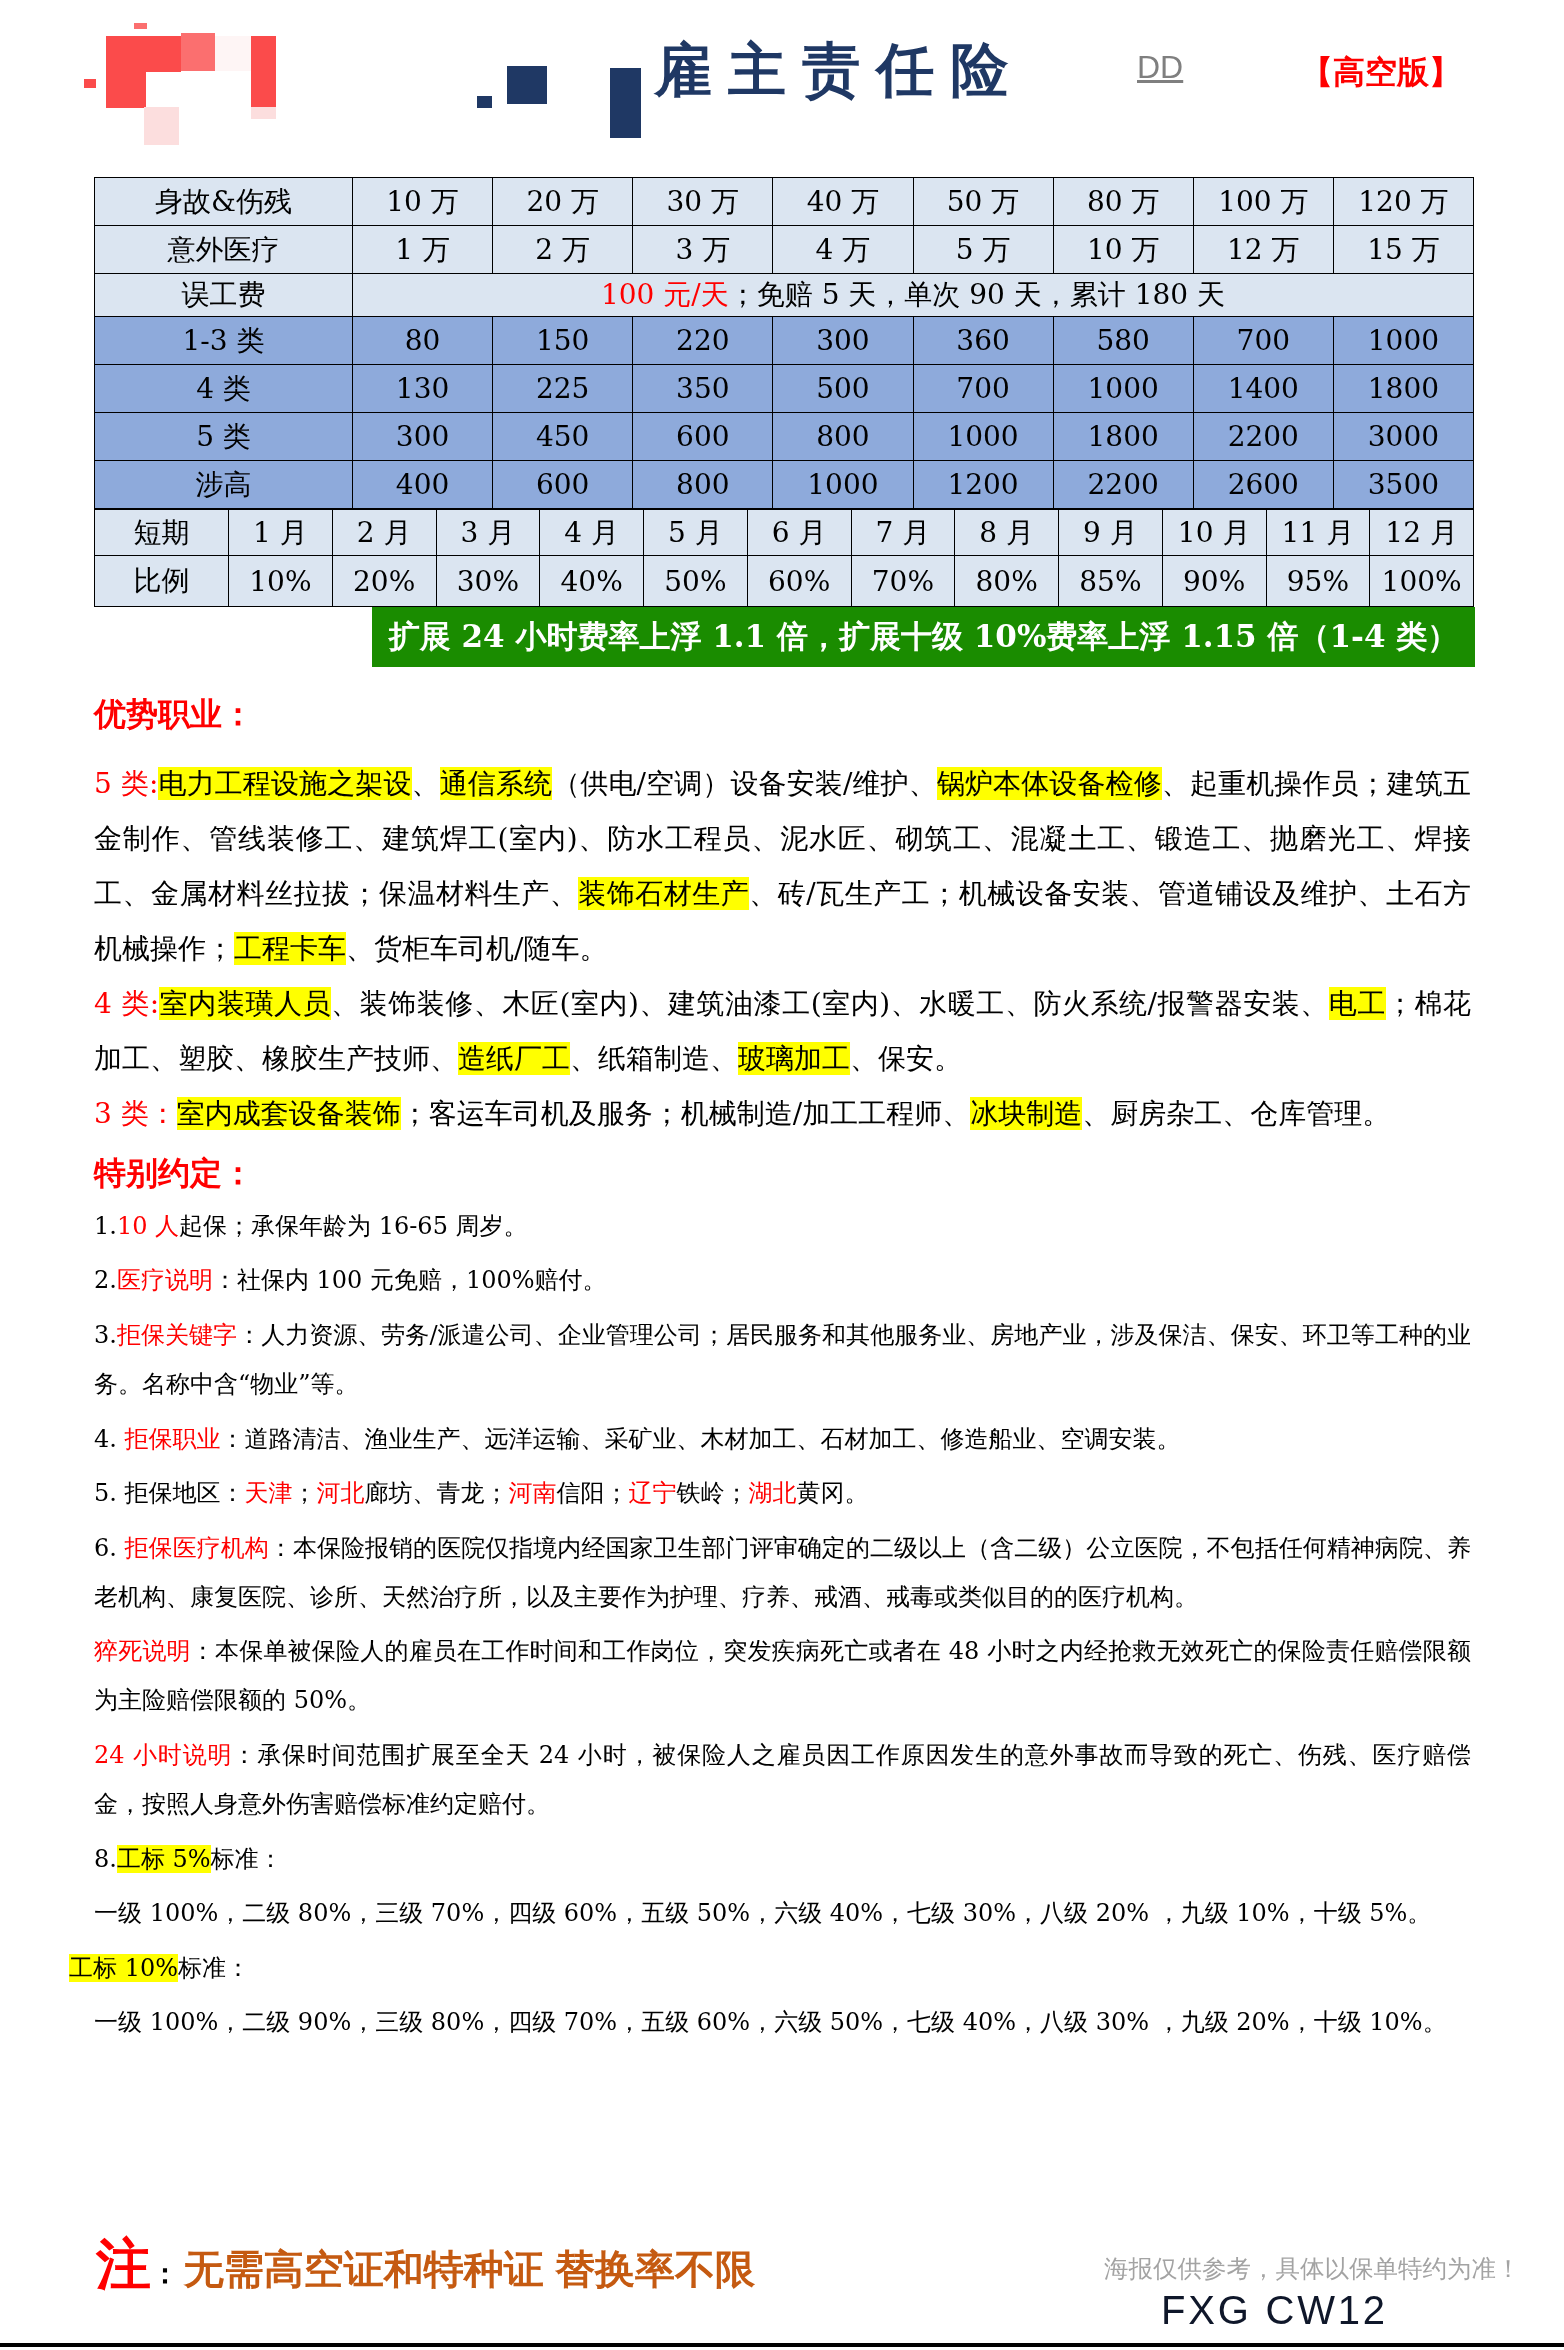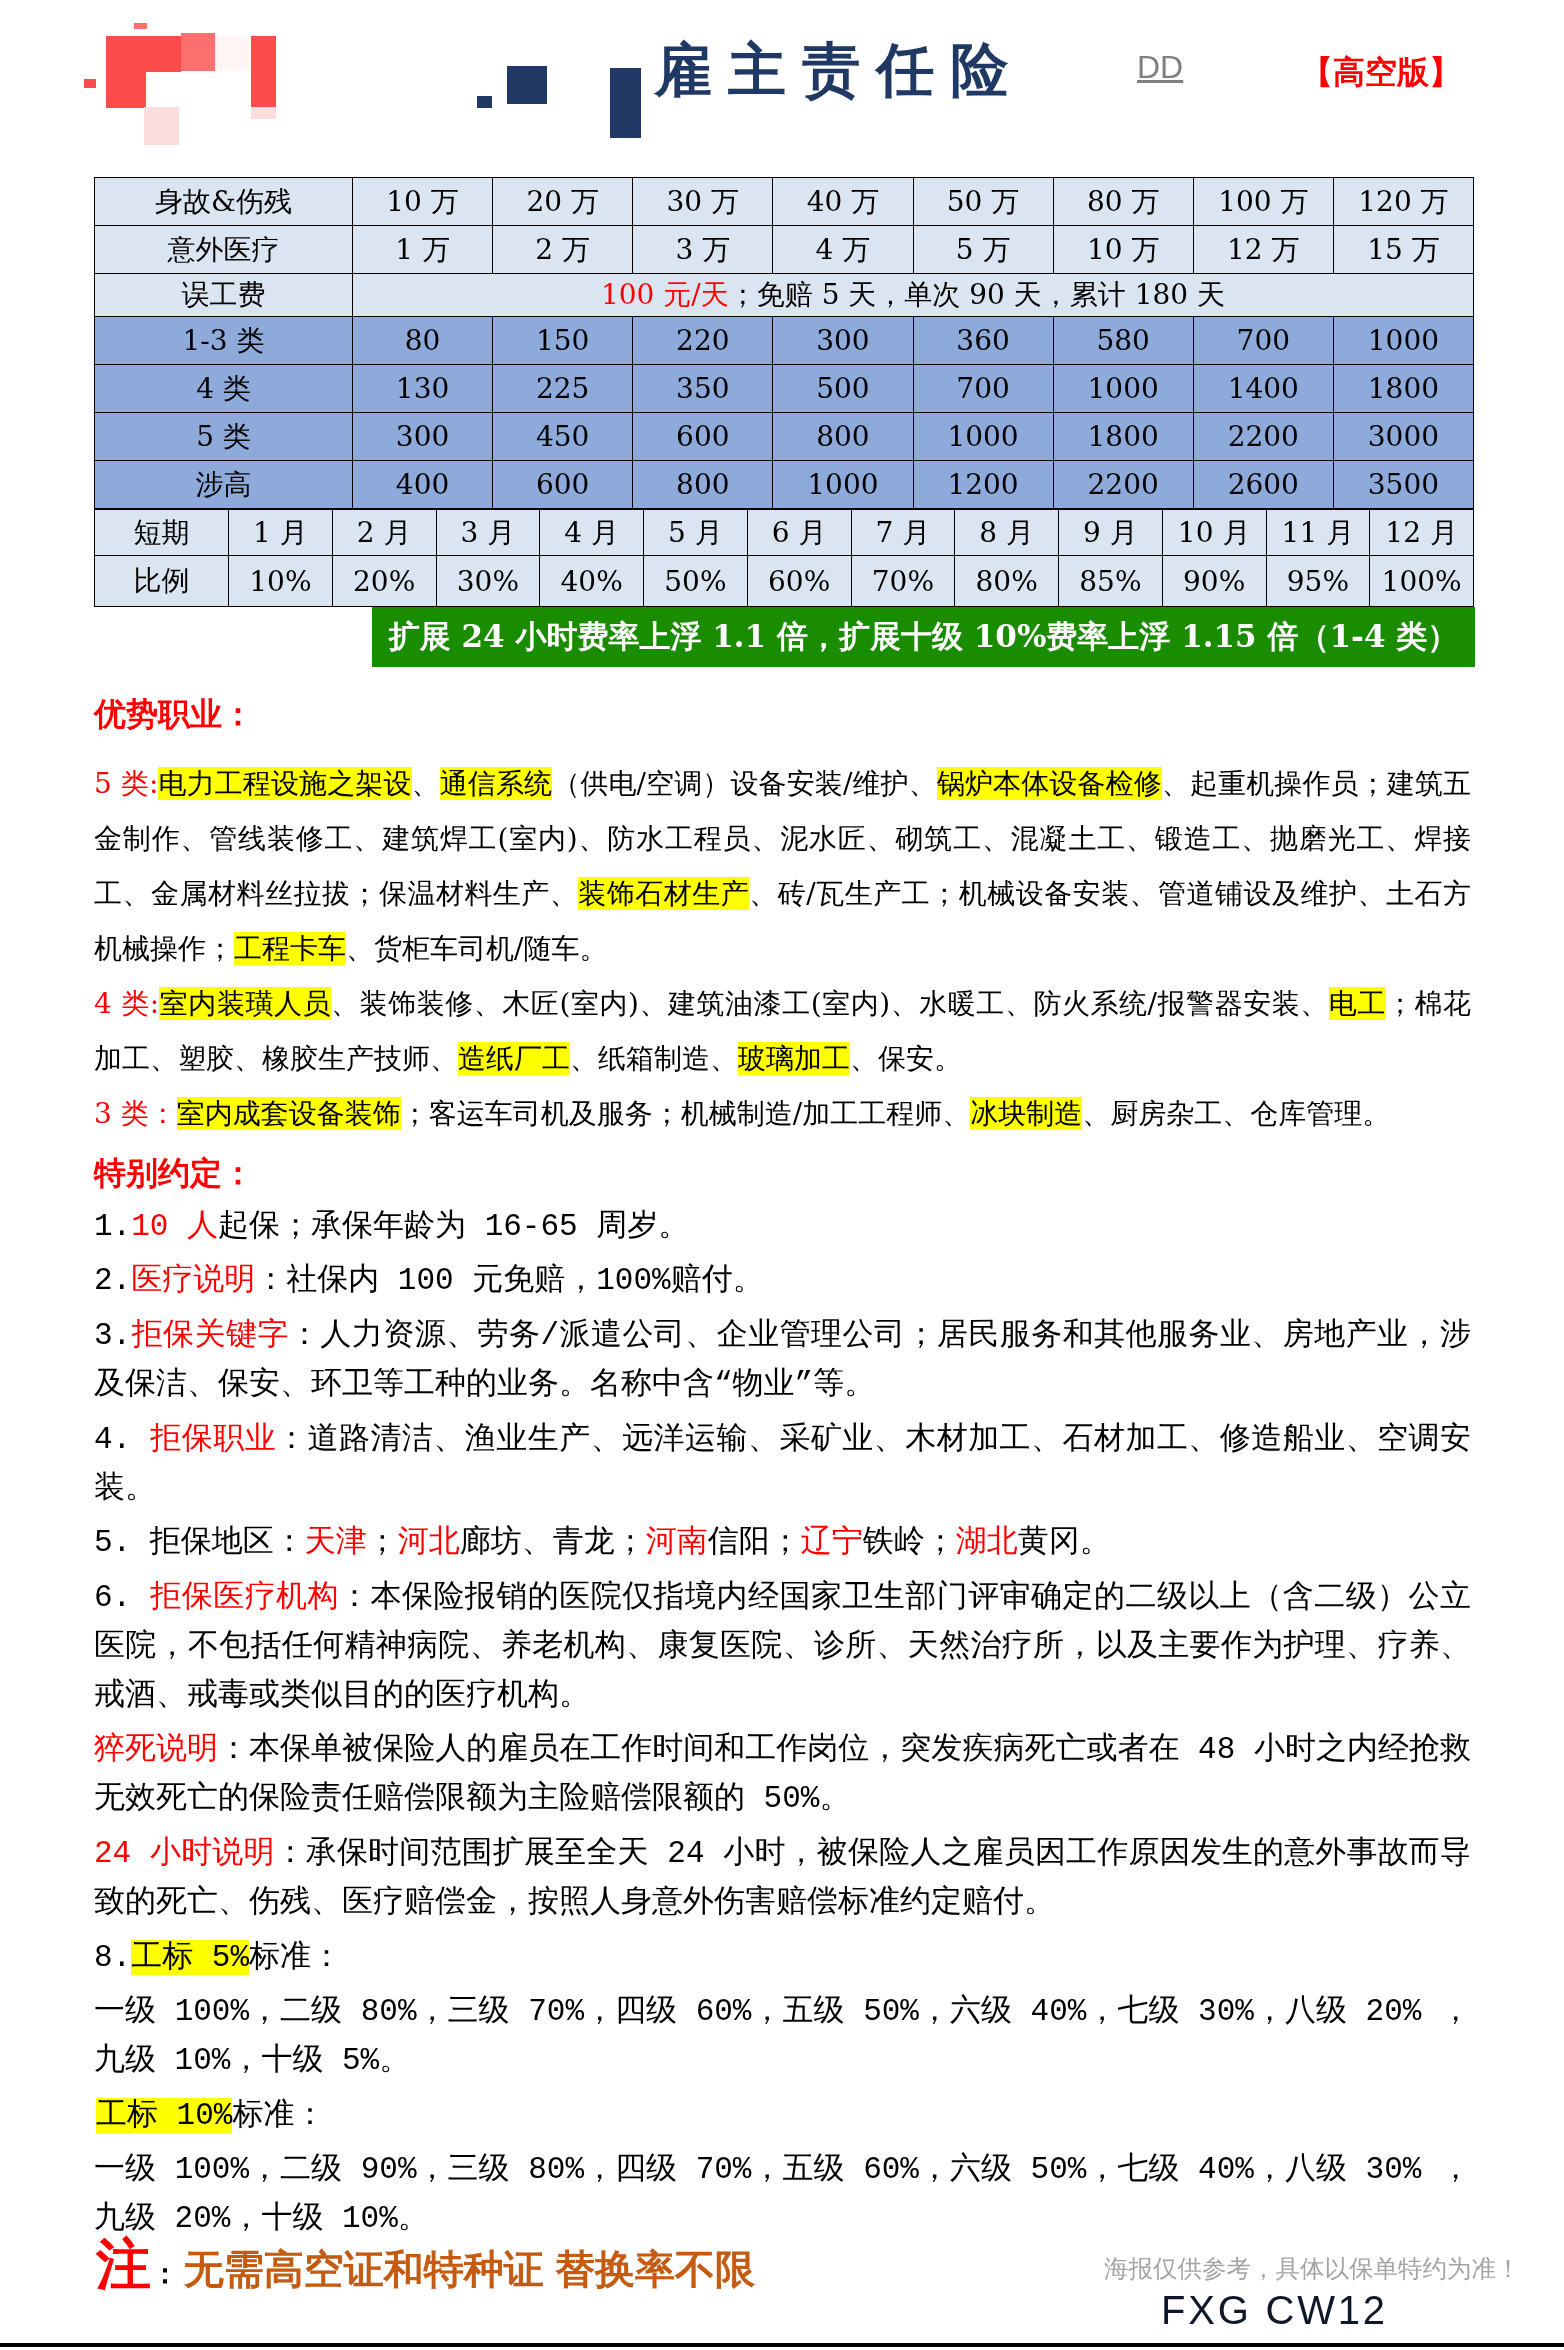--- a/index.html
+++ b/index.html
@@ -28,22 +28,22 @@
   .red{color:#ff0000;}
   
   .banner{margin-left:372px;width:1103px;height:60px;background:#1a8c00;color:#fff;
           font-size:31px;font-weight:bold;display:flex;align-items:center;justify-content:center;
           white-space:nowrap;}
   
   .h-red{color:#ff0000;font-size:32px;font-weight:bold;margin:26px 0 0 94px;}
   .h-special{margin-top:11.3px;}
   .para{margin:19px 94px 0 94px;font-size:28px;line-height:55px;text-align:justify;}
   .para.tight{margin-top:0;}
-  .item{margin:5.6px 94px 0 94px;font-size:31px;line-height:49px;text-align:justify;font-family:Liberation Mono, monospace;}
-  .item.indent{margin-left:96px;}
+  .item{margin:5.6px 94px 0 94px;font-size:24px;line-height:49px;text-align:justify;}
+  .item.indent{margin-left:69px;}
   .hl{background:#ffff00;}
   
   .note{position:absolute;left:90px;top:2228px;white-space:nowrap;margin-left:6px;}
   .note-mark{font-size:55px;font-weight:bold;color:#ff0000;font-family:"Liberation Sans",sans-serif;}
   .note-colon{font-size:28px;font-weight:bold;color:#000;}
   .note-text{font-size:40px;font-weight:bold;color:#c55a11;font-family:"Liberation Sans",sans-serif;}
   .disclaimer{position:absolute;left:1104px;top:2252px;font-size:24.5px;color:#a3a3a3;}
   .code{position:absolute;left:1161px;top:2288px;font-size:40px;color:#0f172a;
         font-family:"Liberation Sans",sans-serif;letter-spacing:2.8px;}
   .bottom-line{position:absolute;left:0;bottom:2.8px;width:1565px;height:3.8px;background:#000;}

